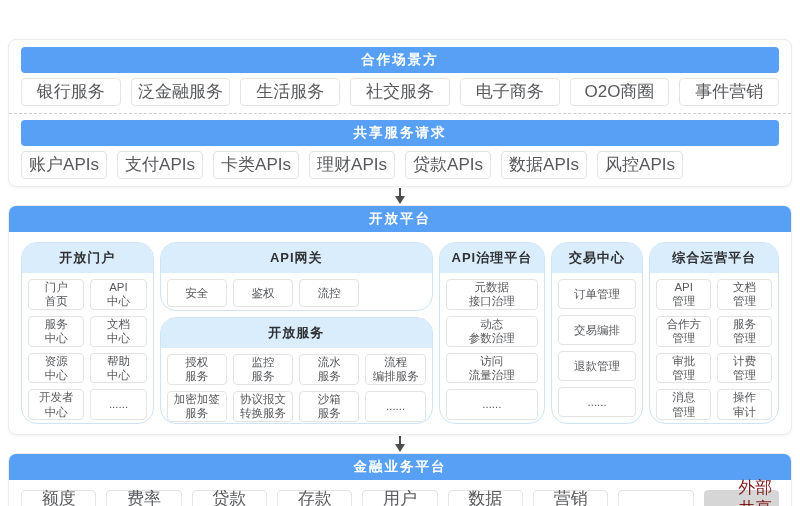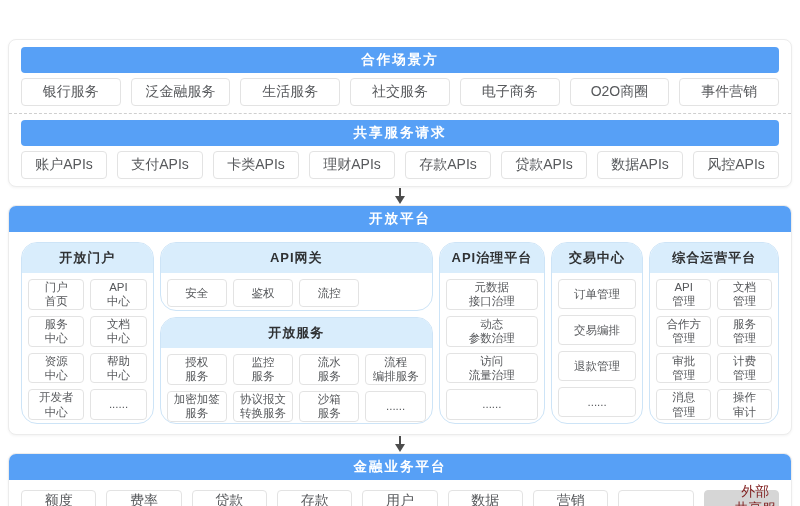--- a/index.html
+++ b/index.html
@@ -9,21 +9,21 @@
   .top-card{padding:7px 12px;}
   .banner{background:var(--banner-blue,#57a0f6);color:#fff;font-size:13.5px;font-weight:700;
           text-align:center;letter-spacing:2px;padding:6px 0;line-height:14px;}
   .banner.inset{border-radius:4px;margin-bottom:5px;}
   .banner.flush{border-radius:7px 7px 0 0;}
   .grid7,.grid8,.grid9{display:grid;gap:10px;}
   .grid7{grid-template-columns:repeat(7,1fr);}
   .grid8{grid-template-columns:repeat(8,1fr);}
   .grid9{grid-template-columns:repeat(9,1fr);padding:10px 12px;}
   .box{border:1px solid var(--box-border,#e3e3e3);border-radius:4px;background:#fff;color:#57595c;
-       font-size:14px;line-height:1.25;display:flex;align-items:center;justify-content:center;
+       font-size:17px;line-height:1.25;display:flex;align-items:center;justify-content:center;
        text-align:center;white-space:pre-line;box-sizing:border-box;}
   .grid7 .box,.grid8 .box{height:28px;}
   .grid9 .box{height:38px;}
   .box.gray{background:var(--external-box-gray,#d6d6d6);border-color:var(--external-box-gray,#d6d6d6);color:#7f1d1d;padding-left:28px;}
   .dashed-divider{border:0;border-top:1px dashed #cfcfcf;margin:7px -12px 6px;}
   .arrow-row{display:flex;justify-content:center;align-items:center;height:18px;}
   .columns{display:flex;gap:6px;padding:10px 12px;height:182px;}
   .col{border:1px solid var(--column-border-blue,#cde4f7);border-radius:16px;background:#fff;
        display:flex;flex-direction:column;overflow:hidden;box-sizing:border-box;}
   .col-header{background:var(--column-header-blue,#d9edfc);color:#2f3133;font-size:13px;font-weight:700;
@@ -58,21 +58,20 @@
       <div class="box">O2O商圈</div>
       <div class="box">事件营销</div>
     </div>
     <div class="dashed-divider"></div>
     <div class="banner inset">共享服务请求</div>
     <div class="grid8">
       <div class="box">账户APIs</div>
       <div class="box">支付APIs</div>
       <div class="box">卡类APIs</div>
       <div class="box">理财APIs</div>
-      <div class="box">存款APIs</div>
       <div class="box">贷款APIs</div>
       <div class="box">数据APIs</div>
       <div class="box">风控APIs</div>
     </div>
   </div>
 
   <div class="arrow-row">
     <svg width="14" height="16" viewBox="0 0 14 16">
       <line x1="7" y1="0" x2="7" y2="9" stroke="#4d4d4d" stroke-width="2"></line>
       <polygon points="2,8 12,8 7,16" fill="#4d4d4d"></polygon>

